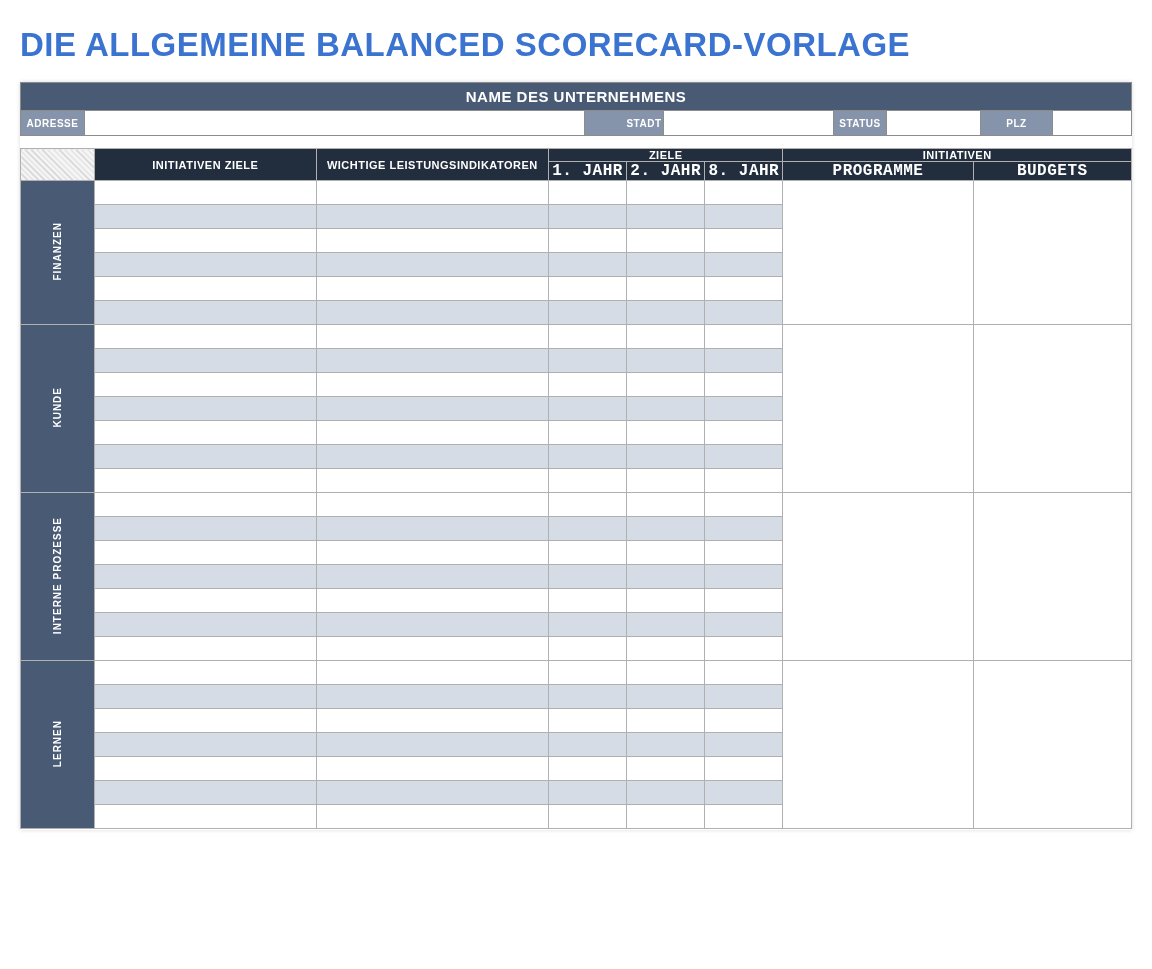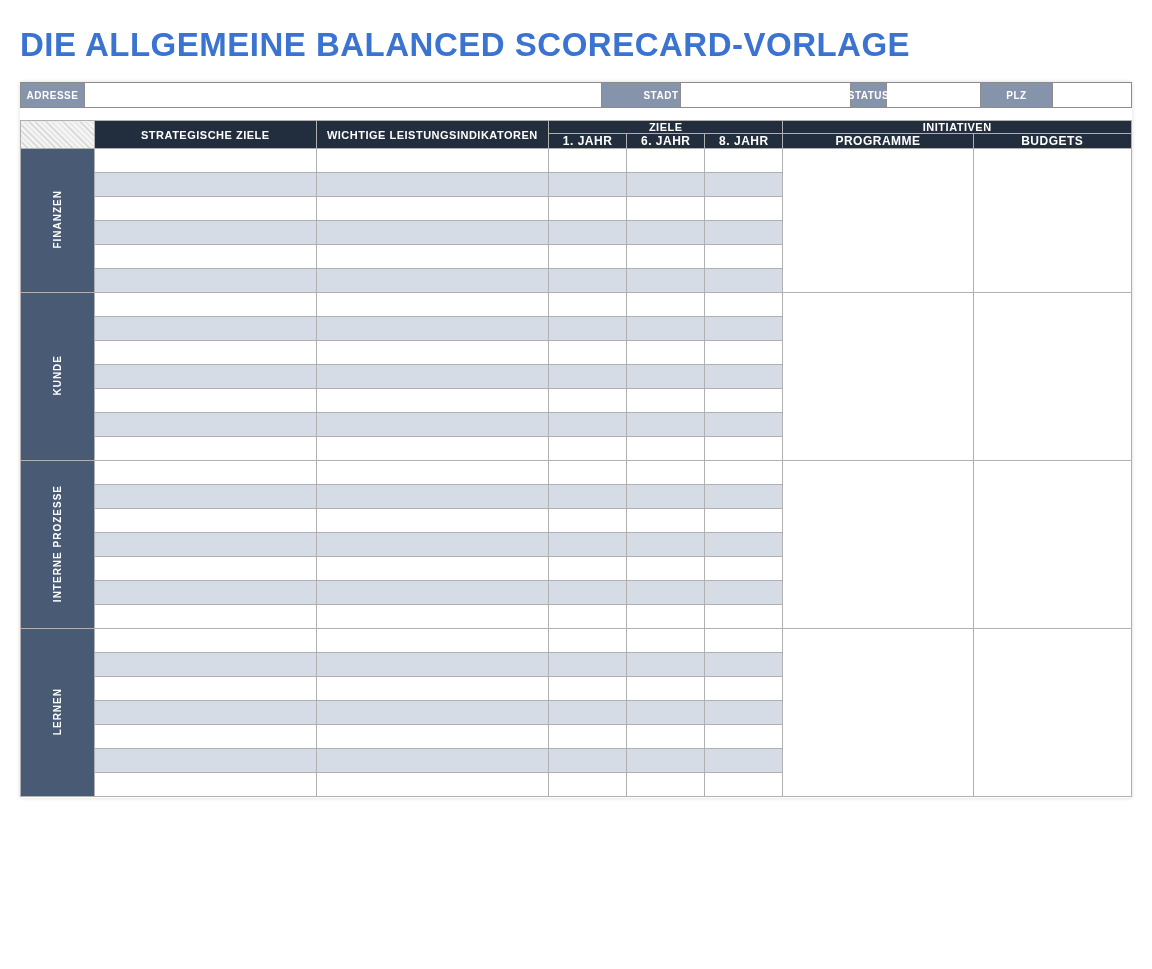--- a/index.html
+++ b/index.html
@@ -48,21 +48,21 @@
   .company .val {
     background: #fff;
     height: 24px;
     border-right: 1px solid #8c8c8c;
   }
   .company .val:last-child { border-right: none; }
   .lbl.adr { width: 64px; }
   .val.adr { flex: 1; }
   .lbl.city { width: 79px; padding-left: 40px; }
   .val.city { width: 170px; }
-  .lbl.status { width: 36px; }
+  .lbl.status { width: 53px; }
   .val.status { width: 94px; }
   .lbl.plz { width: 72px; }
   .val.plz { width: 78px; }
 
   
   table.sc {
     border-collapse: collapse;
     width: 100%;
     table-layout: fixed;
   }
@@ -78,25 +78,26 @@
     color: #fff;
     font-size: 11px;
     font-weight: 700;
     letter-spacing: 0.5px;
     padding: 6px 4px;
     text-align: center;
   }
   th.sub {
     background: #222e3e;
     color: #fff;
-    font-size: 12px;
+    font-size: 16px;
     font-weight: 700;
     letter-spacing: 0.5px;
     padding: 4px 2px;
     text-align: center;
+    font-family: Liberation Mono, monospace;
   }
   th.side {
     background: #495a74;
     color: #fff;
     font-size: 10px;
     font-weight: 700;
     letter-spacing: 1px;
     text-align: center;
   }
   th.side > span {
@@ -128,20 +129,21 @@
   .frame { box-shadow: 0 0 4px rgba(0,0,0,0.15); padding-bottom:1px;}
 </style>
 </head>
 <body>
 
 <div class="title">DIE ALLGEMEINE BALANCED SCORECARD-VORLAGE</div>
 
 <div class="frame">
 
 <div class="company">
+  <div class="name">NAME DES UNTERNEHMENS</div>
   <div class="addr-row">
     <div class="lbl adr">ADRESSE</div>
     <div class="val adr"></div>
     <div class="lbl city">STADT</div>
     <div class="val city"></div>
     <div class="lbl status">STATUS</div>
     <div class="val status"></div>
     <div class="lbl plz">PLZ</div>
     <div class="val plz"></div>
   </div>
@@ -154,28 +156,28 @@
         <col class="kpi">
     <col class="yr">
         <col class="yr">
         <col class="yr">
     <col class="prog">
         <col class="bud">
   </colgroup>
   <thead>
     <tr>
       <th class="corner" rowspan="2"></th>
-      <th class="hdr" rowspan="2">STRATEGISCHE ZIELE</th>
+      <th class="hdr" rowspan="2">INITIATIVEN ZIELE</th>
       <th class="hdr" rowspan="2">WICHTIGE LEISTUNGSINDIKATOREN</th>
       <th class="hdr" colspan="3">ZIELE</th>
       <th class="hdr" colspan="2">INITIATIVEN</th>
     </tr>
     <tr>
       <th class="sub">1. JAHR</th>
-      <th class="sub">6. JAHR</th>
+      <th class="sub">2. JAHR</th>
       <th class="sub">8. JAHR</th>
       <th class="sub">PROGRAMME</th>
       <th class="sub">BUDGETS</th>
     </tr>
   </thead>
   <tbody id="sc-body">
         <tr>
           <th class="side" rowspan="6"><span>FINANZEN</span></th>
           <td class="cell"></td>
           <td class="cell"></td>

